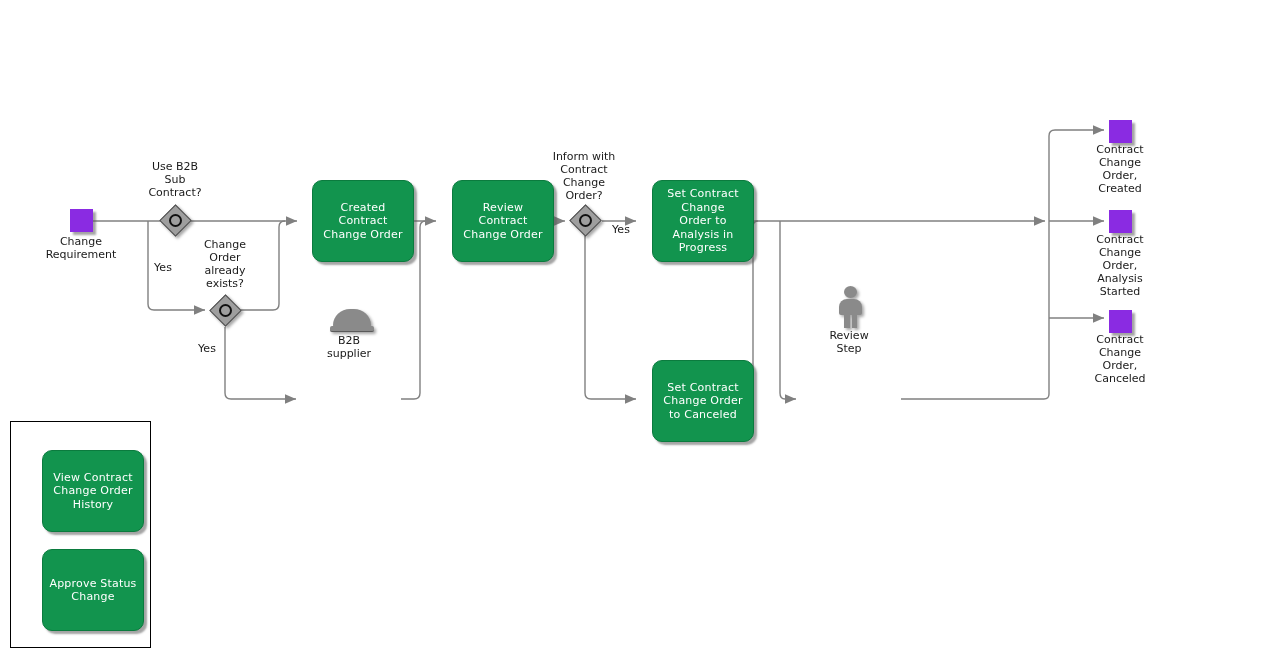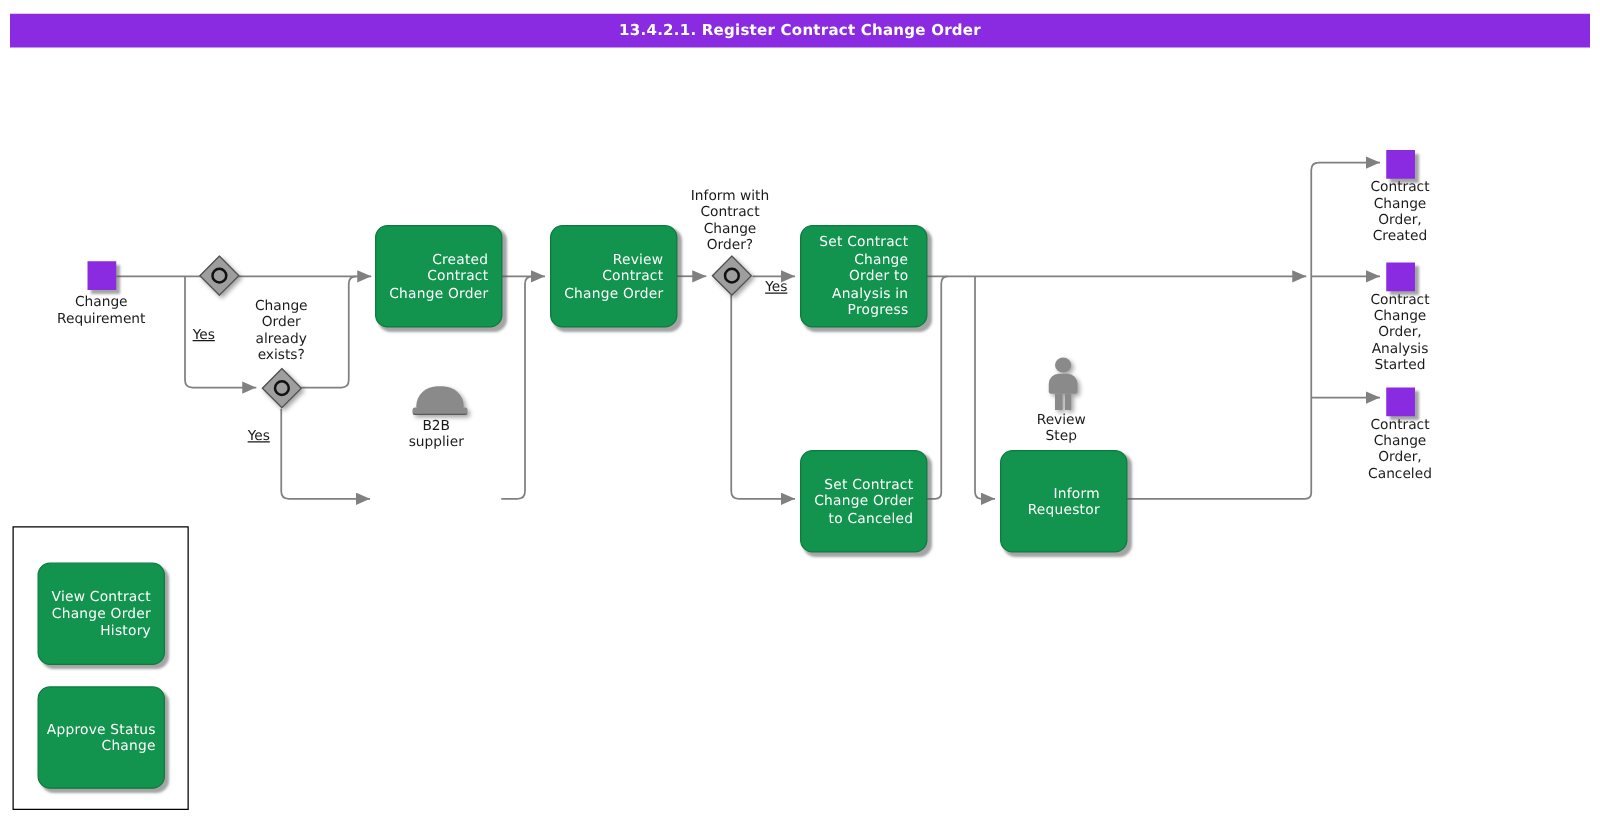--- a/index.html
+++ b/index.html
@@ -12,53 +12,50 @@
     background:var(--accent,#8A2BE2);color:#ffffff;font-size:12px;font-weight:bold;
     text-align:center;line-height:27px;letter-spacing:.2px;
   }
   .wires{position:absolute;left:0;top:0;}
   .wire{fill:none;stroke:var(--line,#808080);stroke-width:1.4px;}
   .activity{
     position:absolute;width:100px;height:80px;background:var(--activity,#12944E);
     border:1px solid #0b7b3e;border-radius:10px;
     box-shadow:3px 3px 2px rgba(90,90,90,.55);
     color:#ffffff;font-size:11px;line-height:13.5px;letter-spacing:.2px;
-    display:flex;align-items:center;justify-content:center;text-align:right;
-    white-space:pre-line;cursor:pointer;
+    display:flex;align-items:center;justify-content:center;text-align:center;
+    white-space:pre-line;cursor:pointer;margin-left:12px;
   }
   .state-sq{
     position:absolute;width:23px;height:23px;background:var(--accent,#8A2BE2);
     box-shadow:3px 3px 2px rgba(90,90,90,.55);
   }
   .lbl{
     position:absolute;font-size:11px;line-height:13px;text-align:center;
     color:#1a1a1a;white-space:pre-line;
   }
-  .yes{position:absolute;font-size:11px;line-height:12px;color:#1a1a1a;text-align:center;width:30px;text-decoration:underline;}
+  .yes{position:absolute;font-size:11px;line-height:12px;color:#1a1a1a;text-align:center;width:30px;}
   .diamond{position:absolute;width:31px;height:31px;filter:drop-shadow(2.5px 2.5px 1.5px rgba(0,0,0,.35));}
   .d-sq{position:absolute;left:4px;top:4px;width:21px;height:21px;background:#9e9e9e;border:1.5px solid #4f4f4f;transform:rotate(45deg);}
   .d-ring{position:absolute;left:50%;top:50%;width:9px;height:9px;margin:-7px 0 0 -7px;border:2.6px solid #111;border-radius:50%;background:transparent;}
   .actor-hat{position:absolute;width:44px;height:23px;filter:drop-shadow(2.5px 2.5px 1.5px rgba(0,0,0,.35));}
   .hat-dome{position:absolute;left:3px;top:0;width:38px;height:18px;background:#8a8a8a;border-radius:17px 17px 3px 3px / 16px 16px 2px 2px;}
   .hat-brim{position:absolute;left:0;top:17px;width:44px;height:5px;background:#8a8a8a;border-bottom:1px solid #5a5a5a;border-radius:2px;}
   .actor-person{position:absolute;width:24px;height:42px;filter:drop-shadow(2.5px 2.5px 1.5px rgba(0,0,0,.35));}
   .p-head{position:absolute;left:6px;top:0;width:13px;height:12px;border-radius:50%;background:#8a8a8a;}
   .p-body{position:absolute;left:1px;top:13px;width:23px;height:16px;border-radius:8px 8px 2px 2px;background:#8a8a8a;}
   .p-legs{position:absolute;left:6px;top:29px;width:13px;height:13px;display:flex;gap:2px;}
   .p-legs div{flex:1;background:#8a8a8a;}
   .panel{position:absolute;left:10px;top:421px;width:139px;height:225px;border:1.5px solid #000;}
 </style>
 </head>
 <body>
 
 <div class="canvas">
 
-  <div class="titlebar">
-    <span>13.4.2.1. Register Contract Change Order</span>
-  </div>
 
   <svg class="wires" width="1280" height="660" viewBox="0 0 1280 660">
     <defs>
       <marker id="arr" markerWidth="9" markerHeight="8" refX="8" refY="3.5" orient="auto">
         <path d="M0,0 L8,3.5 L0,7 Z" fill="#808080"></path>
       </marker>
     </defs>
     <path class="wire" marker-end="url(#arr)" d="M93 221 H297"></path>
     <path class="wire" marker-end="url(#arr)" d="M401 221 H436"></path>
     <path class="wire" marker-end="url(#arr)" d="M541 221 H565"></path>
@@ -77,20 +74,23 @@
   </svg>
 
   <div class="state-sq" style="left:70px;top:209px"></div>
   <div class="lbl" style="left:11px;top:235px;width:140px">Change
 Requirement</div>
 
   <div class="diamond" style="left:160px;top:205px">
     <div class="d-sq"></div>
     <div class="d-ring"></div>
   </div>
+  <div class="lbl" style="left:125px;top:160px;width:100px">Use B2B
+Sub
+Contract?</div>
   <div class="yes" style="left:148px;top:262px">Yes</div>
 
   <div class="diamond" style="left:210px;top:295px">
     <div class="d-sq"></div>
     <div class="d-ring"></div>
   </div>
   <div class="lbl" style="left:175px;top:238px;width:100px">Change
 Order
 already
 exists?</div>
@@ -113,22 +113,20 @@
 Contract
 Change Order</div>
   <div class="activity" style="left:640px;top:180px">Set Contract
 Change
 Order to
 Analysis in
 Progress</div>
   <div class="activity" style="left:640px;top:360px">Set Contract
 Change Order
 to Canceled</div>
-  <div class="activity" style="left:800px;top:360px">Inform
-Requestor</div>
 
   <div class="actor-hat" style="left:330px;top:309px">
     <div class="hat-dome"></div>
     <div class="hat-brim"></div>
   </div>
   <div class="lbl" style="left:309px;top:334px;width:80px">B2B
 supplier</div>
 
   <div class="actor-person" style="left:838px;top:286px">
     <div class="p-head"></div>

